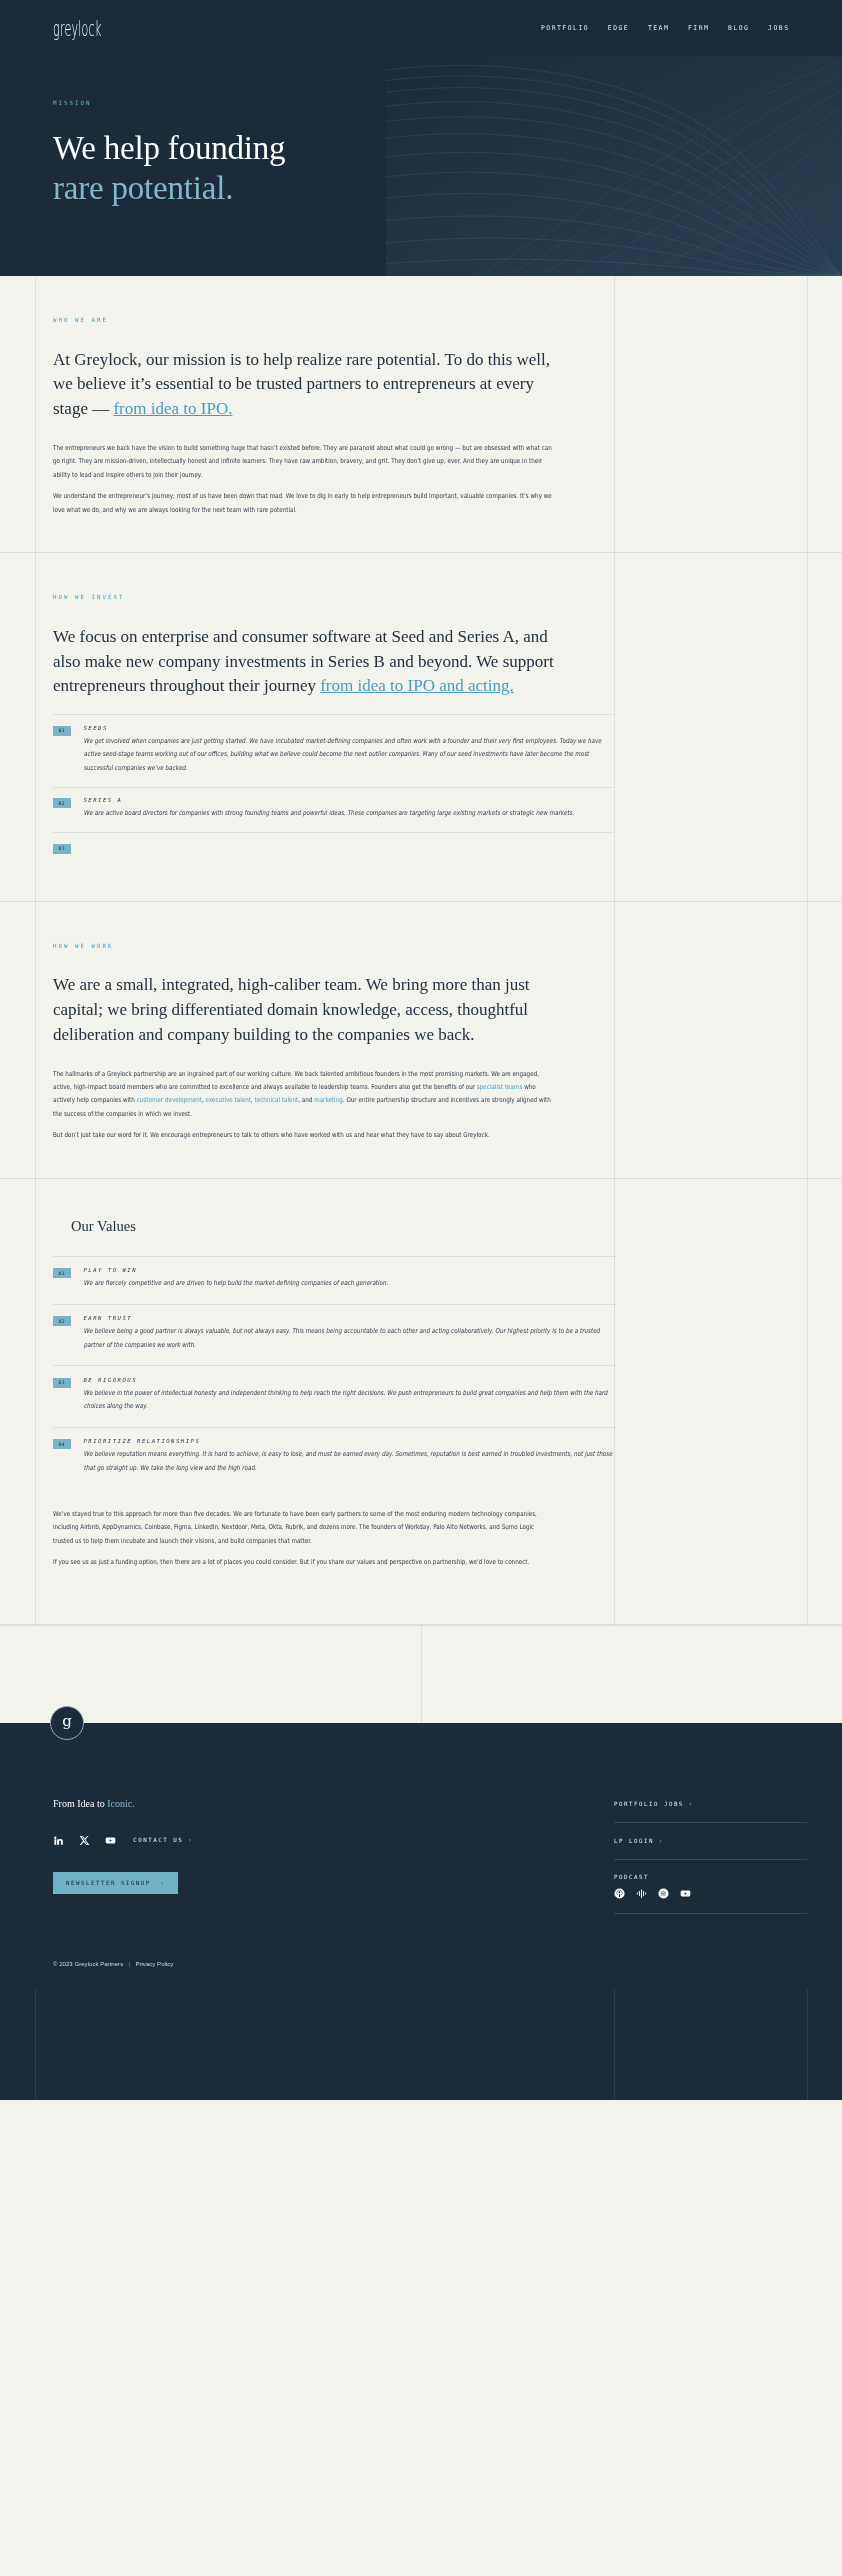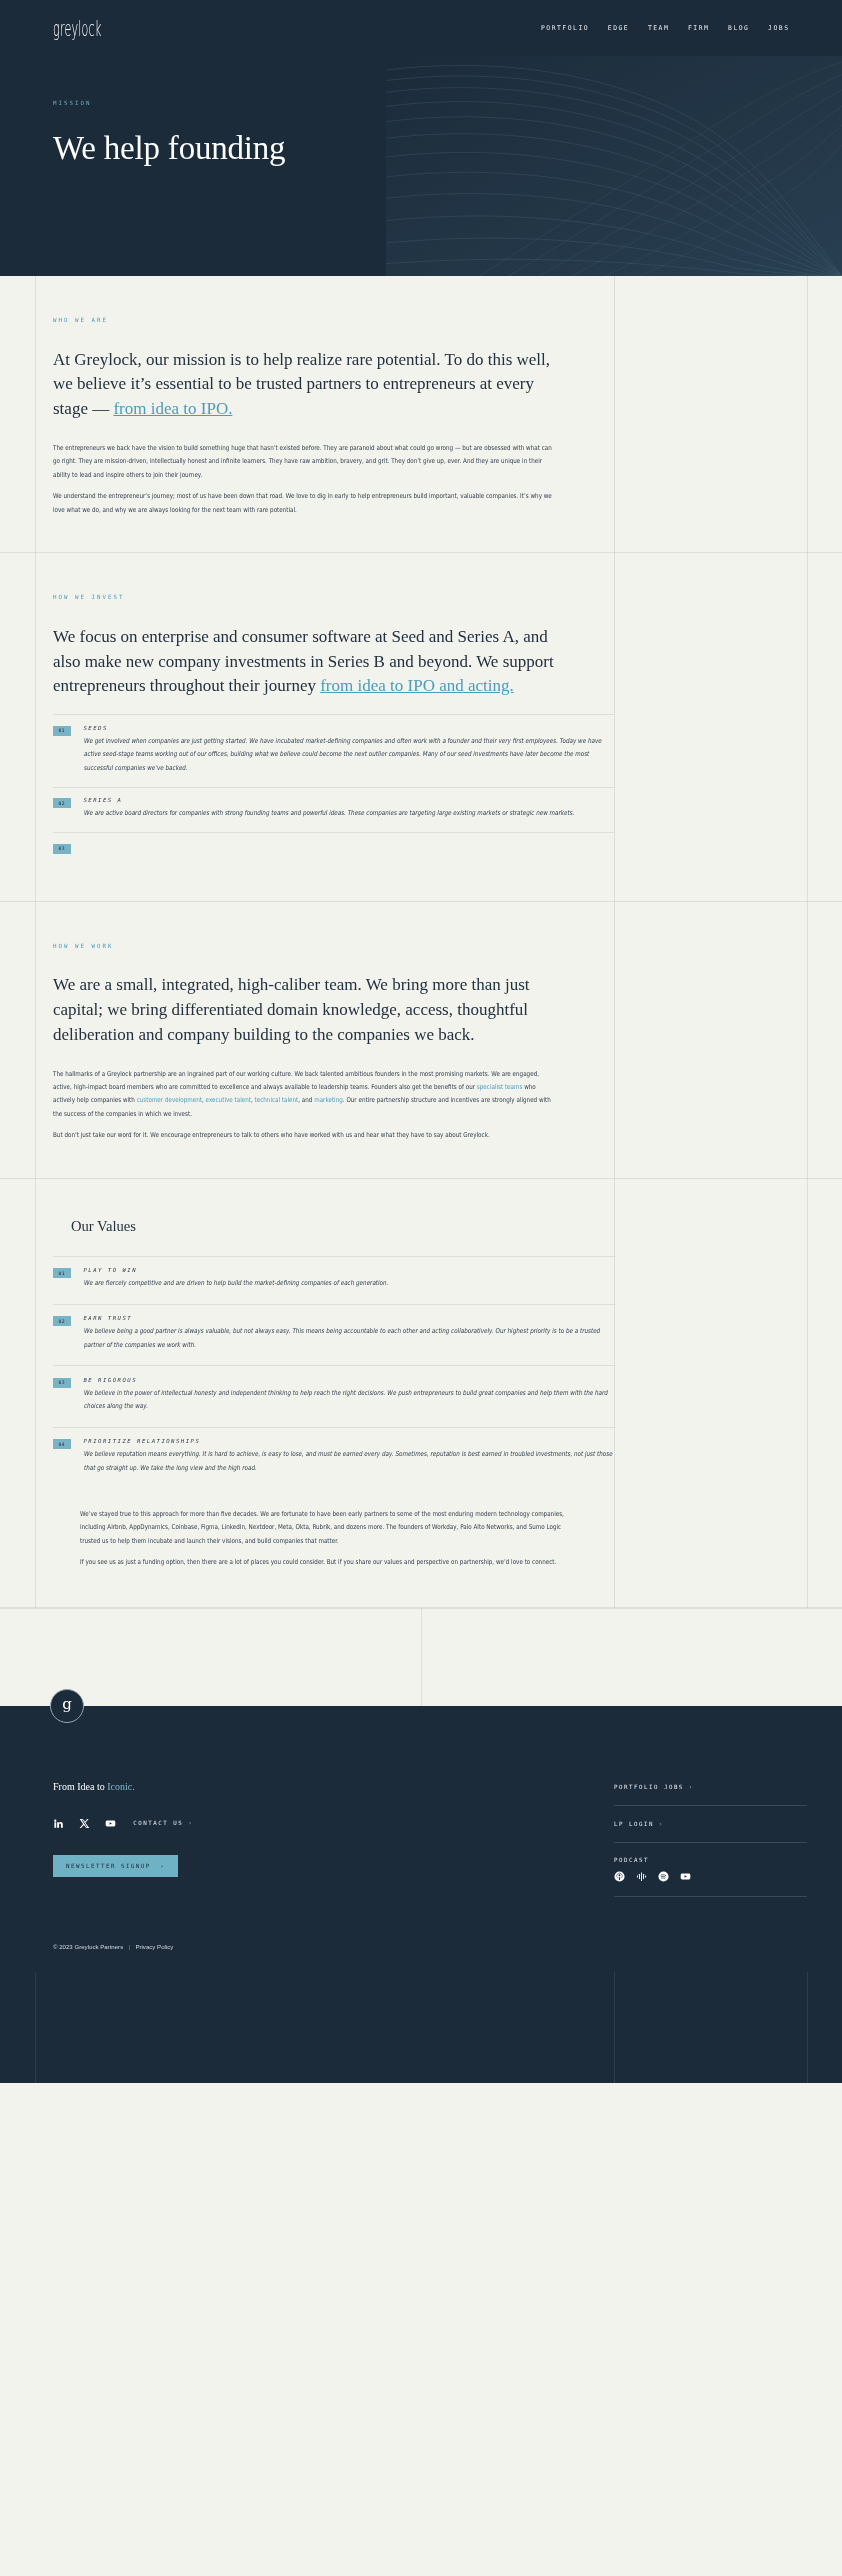--- a/index.html
+++ b/index.html
@@ -108,21 +108,21 @@
   }
 
   
   .values-head { padding:39px 0 21px 71px; }
   .values-title {
     font-family:"Liberation Serif", serif; font-size:14.6px; font-weight:400; color:#22303f;
   }
   .values-list { margin:0 0 0 53px; max-width:562px; border-top:0.6px solid rgba(34,48,63,.10); }
   .values-list .numrow { padding:10.5px 0 13px 0; }
 
-  .outro { padding:20px 0 37px 53px;margin-left:27px; }
+  .outro { padding:20px 0 54px 53px; }
   .outro .body-copy { margin-top:0; }
 
   .spacer-band { position:relative; z-index:3; height:98px; background:#f3f3ed;
     border-bottom:none; }
   .spacer-band .midrule { position:absolute; left:0; right:0; top:0; height:0.6px; background:rgba(34,48,63,.10); }
   .spacer-band .vmid { position:absolute; top:0; bottom:0; left:421px; width:0.6px; background:rgba(34,48,63,.10); }
 
   
   .site-footer { position:relative; z-index:6; background:#1c2b3a; padding:0 0 0 0; }
   .g-badge {
@@ -230,20 +230,21 @@
       <path d="M262,376 C382,310 510,226 632,150 C702,104 750,74 780,58"></path>
       <path d="M318,376 C432,316 552,240 664,170 C722,130 756,102 780,86"></path>
       <path d="M376,376 C484,324 592,256 690,192 C738,158 764,132 780,118"></path>
       <path d="M436,376 C534,332 630,272 714,216 C750,186 770,164 780,152"></path>
     </g>
   </svg>
   <div class="hero-inner">
     <div class="eyebrow">MISSION</div>
     <h1 class="hero-title">
       <span>We help founding</span>
+      <span class="accent">rare potential.</span>
     </h1>
   </div>
 </section>
 
 <section class="section">
   <div class="sec-inner">
     <div class="sec-eyebrow">WHO WE ARE</div>
     <p class="lede">
       <span>At Greylock, our mission is to help realize rare potential. To do this well, we believe it’s essential to be trusted partners to entrepreneurs at every stage — </span><a class="tlink" href="#">from idea to IPO.</a>
     </p>

